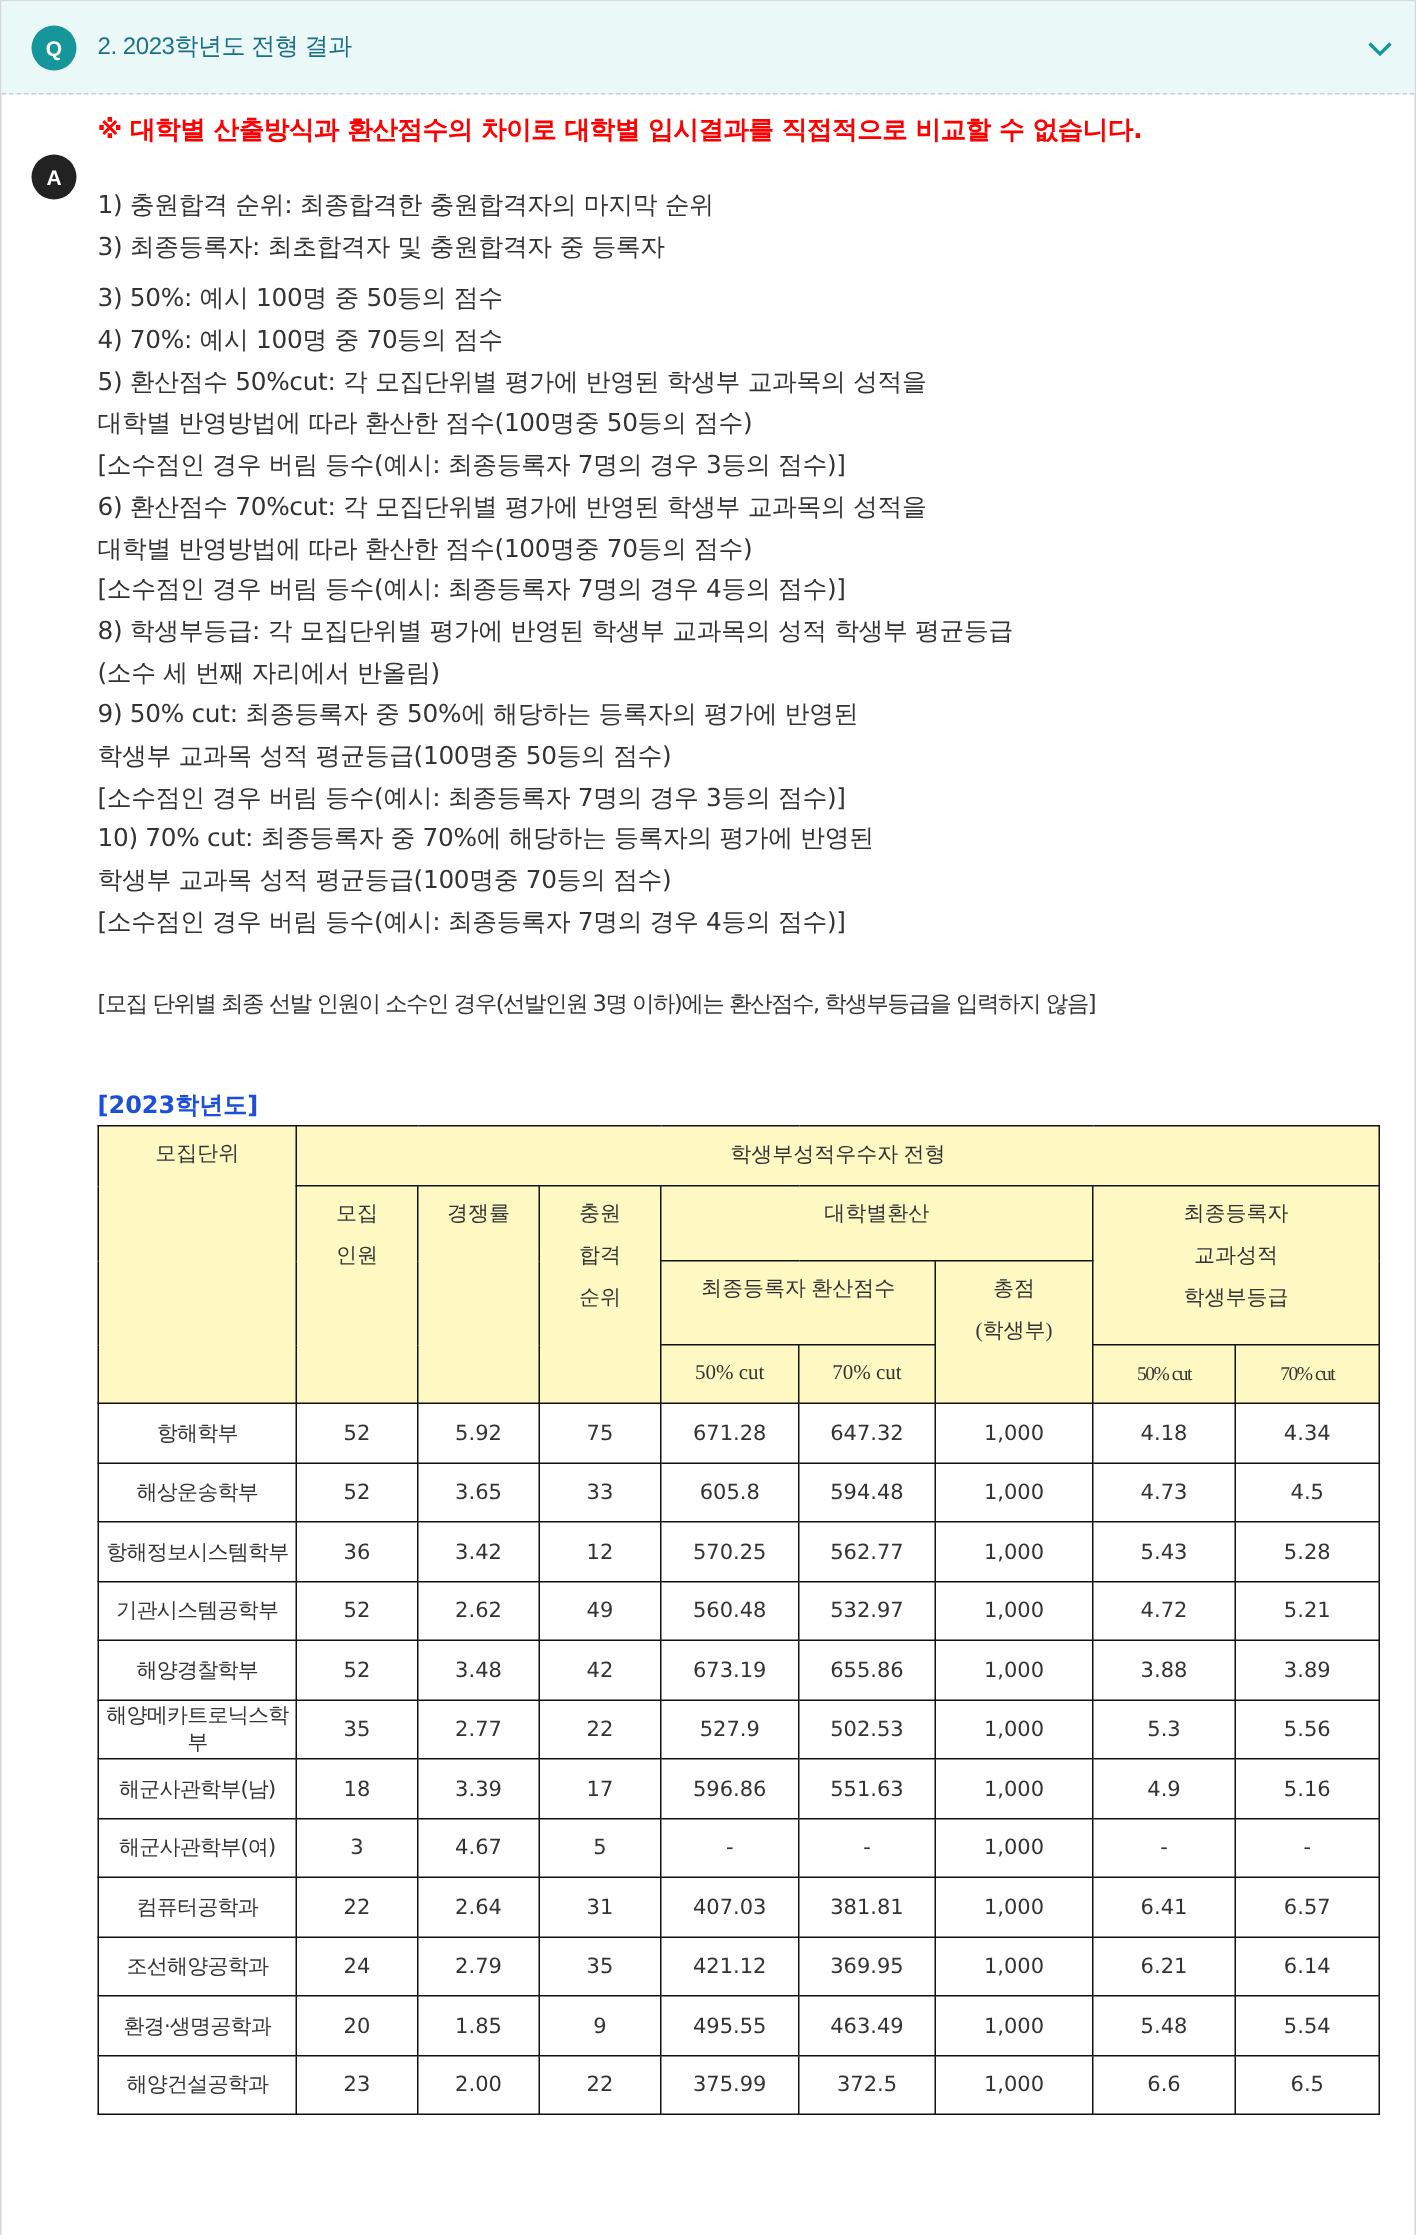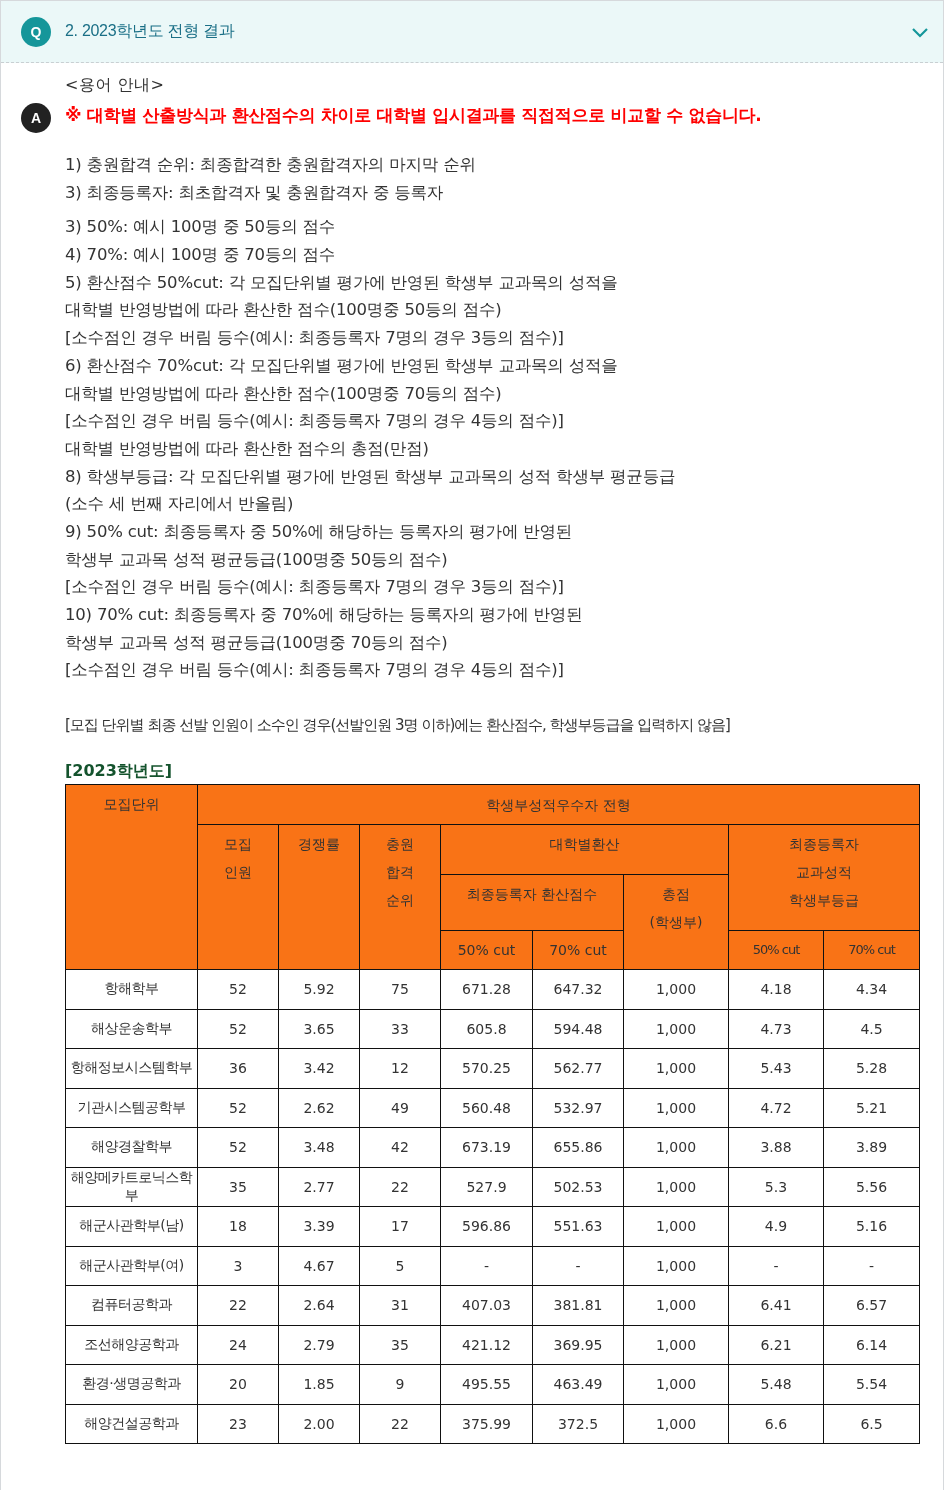--- a/index.html
+++ b/index.html
@@ -11,57 +11,55 @@
   .qtitle { margin-left: 14px; color: #1a6f86; font-size: 16px; font-family: "Liberation Sans", sans-serif; letter-spacing: -0.3px; cursor: pointer; }
   .chev { position: absolute; right: 14px; top: 22px; width: 18px; height: 18px; }
   .answer { position: relative; padding-left: 64px; padding-top: 8px; }
   .aicon { position: absolute; left: 20px; top: 102px; width: 30px; height: 30px; border-radius: 50%; background: #222; color: #fff; font-weight: bold; font-size: 14px; display: flex; align-items: center; justify-content: center; font-family: "Liberation Sans", sans-serif; }
   .guide { font-size: 16px; color: #333; height: 28px; line-height: 28px; letter-spacing: 0.5px; }
   .warn { color: #ff0000; font-weight: bold; font-size: 17px; height: 32px; line-height: 32px; letter-spacing: -0.3px; }
   .defs { margin-top: 20px; font-size: 16.5px; color: #333; letter-spacing: -0.2px; }
   .defs div { height: 27.7px; line-height: 27.7px; white-space: nowrap; }
   .defs .gap { height: 7px; }
   .note { margin-top: 28px; font-size: 15px; letter-spacing: -1px; color: #333; height: 26px; line-height: 26px; }
-  .yeartitle { margin-top: 22px; font-weight: bold; font-size: 16px; color: #14532d; height: 22px; line-height: 22px; }
+  .yeartitle { margin-top: 44px; font-weight: bold; font-size: 16px; color: #1d4ed8; height: 22px; line-height: 22px; }
   table { border-collapse: collapse; margin-top: 2px; width: 854px; table-layout: fixed; font-size: 14px; color: #333; }
   th, td { border: 1px solid #111; text-align: center; font-weight: normal; }
-  th { background: #f97316; vertical-align: top; line-height: 28px; padding-top: 5px; font-size: 14px; }
+  th { background: #fef9c3; vertical-align: top; line-height: 28px; padding-top: 5px; font-size: 14px; font-family: Liberation Serif, serif; }
   th.mid { vertical-align: middle; padding-top: 0; }
   td { height: 39.5px; font-size: 14px; }
   .small { font-size: 13px; letter-spacing: -1px; }
 </style>
 </head>
 <body>
 
 <div class="wrap">
   <div class="qbar">
     <div class="qicon">Q</div>
     <div class="qtitle">2. 2023학년도 전형 결과</div>
     <svg class="chev" viewBox="0 0 18 18">
       <polyline points="2,6 9,13 16,6" fill="none" stroke="#15969a" stroke-width="2.2"></polyline>
     </svg>
   </div>
 
   <div class="answer">
-    <div class="guide">&lt;용어 안내&gt;</div>
     <div class="warn">※ 대학별 산출방식과 환산점수의 차이로 대학별 입시결과를 직접적으로 비교할 수 없습니다.</div>
 
     <div class="defs">
       <div>1) 충원합격 순위: 최종합격한 충원합격자의 마지막 순위</div>
       <div>3) 최종등록자: 최초합격자 및 충원합격자 중 등록자</div>
       <div class="gap"></div>
       <div>3) 50%: 예시 100명 중 50등의 점수</div>
       <div>4) 70%: 예시 100명 중 70등의 점수</div>
       <div>5) 환산점수 50%cut: 각 모집단위별 평가에 반영된 학생부 교과목의 성적을</div>
       <div>대학별 반영방법에 따라 환산한 점수(100명중 50등의 점수)</div>
       <div>[소수점인 경우 버림 등수(예시: 최종등록자 7명의 경우 3등의 점수)]</div>
       <div>6) 환산점수 70%cut: 각 모집단위별 평가에 반영된 학생부 교과목의 성적을</div>
       <div>대학별 반영방법에 따라 환산한 점수(100명중 70등의 점수)</div>
       <div>[소수점인 경우 버림 등수(예시: 최종등록자 7명의 경우 4등의 점수)]</div>
-      <div>대학별 반영방법에 따라 환산한 점수의 총점(만점)</div>
       <div>8) 학생부등급: 각 모집단위별 평가에 반영된 학생부 교과목의 성적 학생부 평균등급</div>
       <div>(소수 세 번째 자리에서 반올림)</div>
       <div>9) 50% cut: 최종등록자 중 50%에 해당하는 등록자의 평가에 반영된</div>
       <div>학생부 교과목 성적 평균등급(100명중 50등의 점수)</div>
       <div>[소수점인 경우 버림 등수(예시: 최종등록자 7명의 경우 3등의 점수)]</div>
       <div>10) 70% cut: 최종등록자 중 70%에 해당하는 등록자의 평가에 반영된</div>
       <div>학생부 교과목 성적 평균등급(100명중 70등의 점수)</div>
       <div>[소수점인 경우 버림 등수(예시: 최종등록자 7명의 경우 4등의 점수)]</div>
     </div>
 

